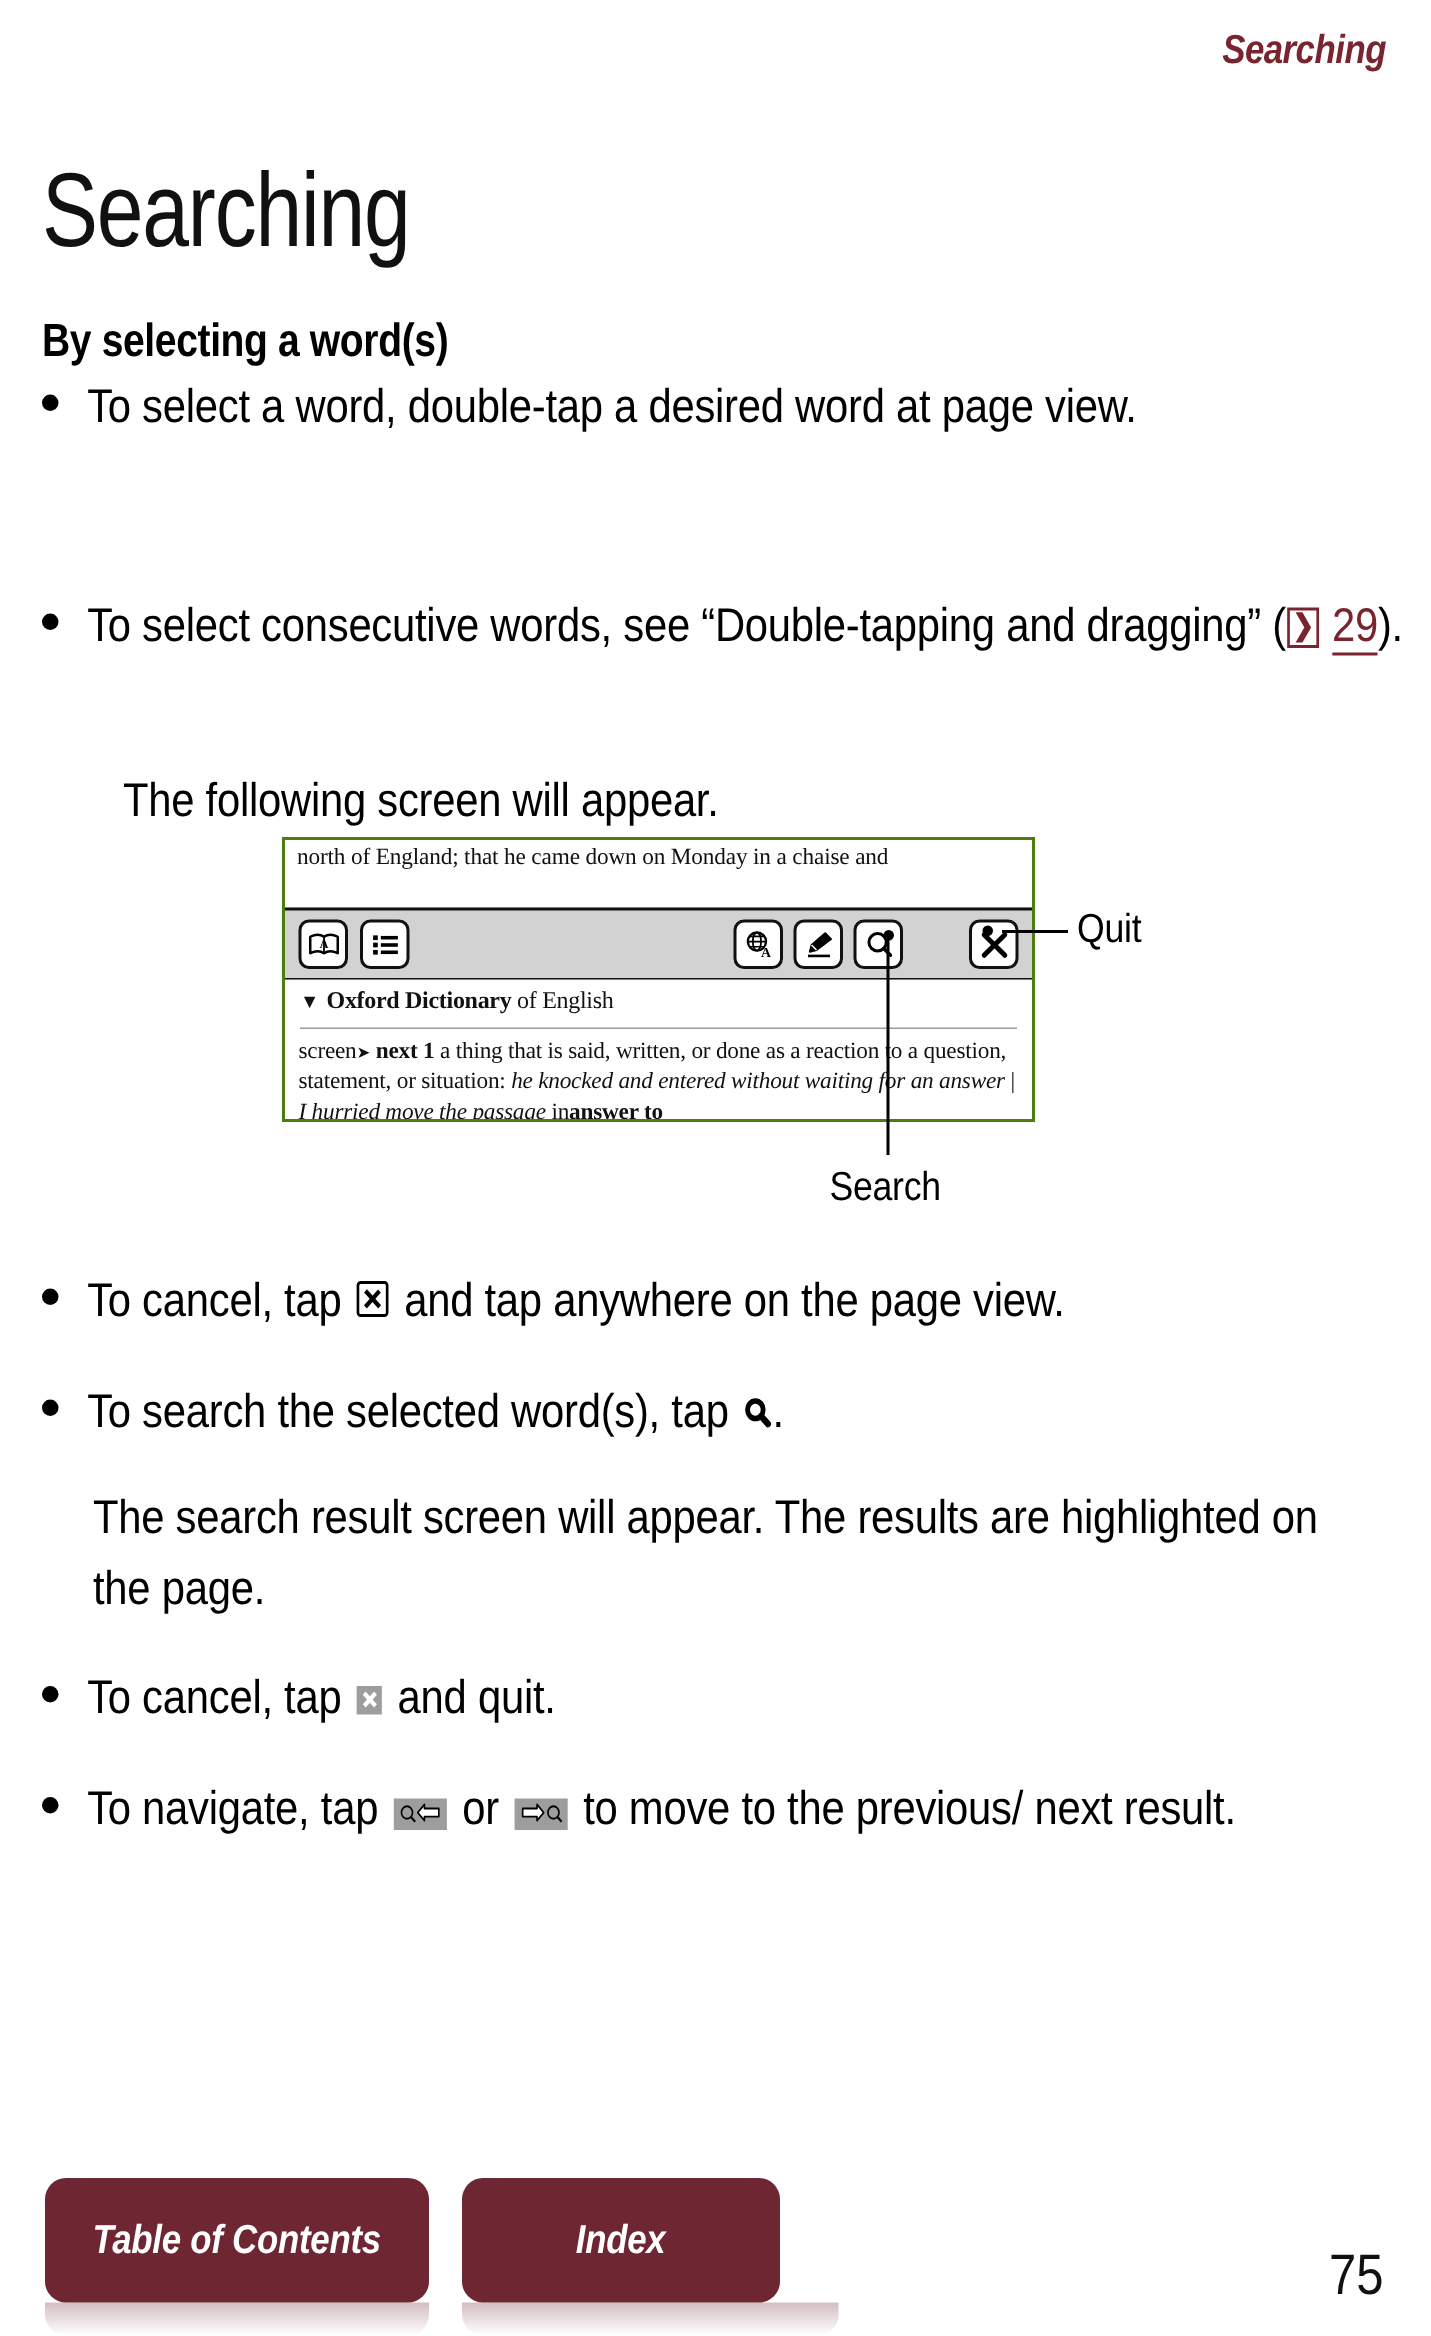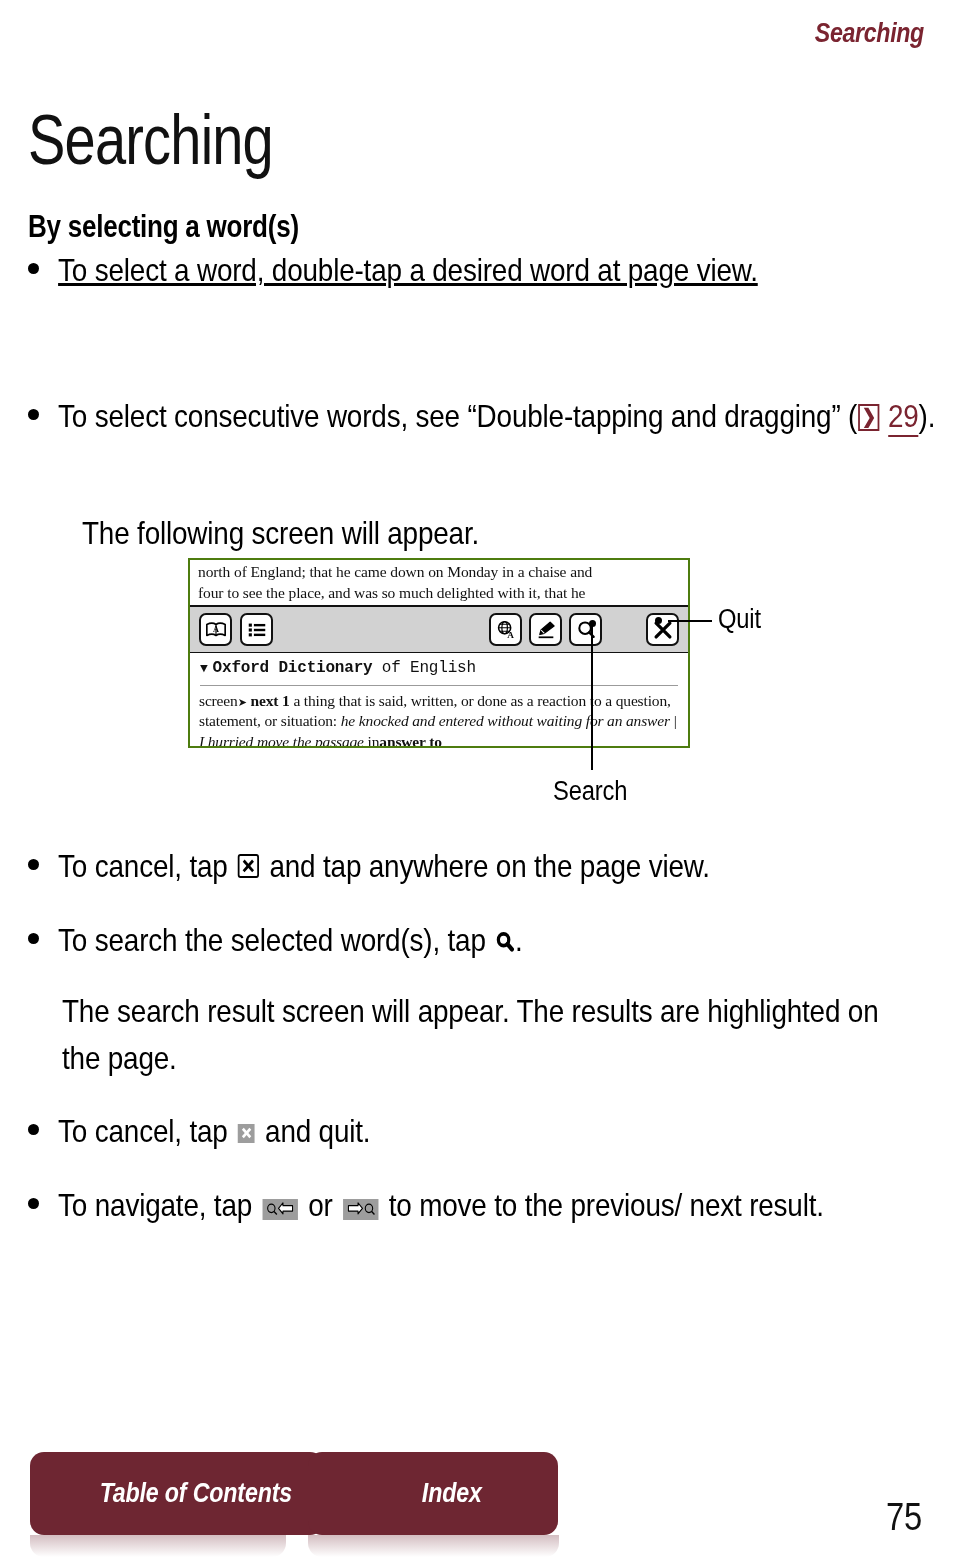--- a/index.html
+++ b/index.html
@@ -219,21 +219,21 @@
     align-items: center;
     justify-content: center;
   }
   .tb-btn svg { display: block; }
   .tb-gap { width: 30px; }
 
   .fig-dictheader {
     position: absolute;
     left: 10px;
     top: 99px;
-    font-family: Liberation Mono, monospace;
+    font-family: Liberation Serif, serif;
     font-size: 16px;
     color: #111;
     letter-spacing: -0.2px;
   }
   .fig-dictheader .tri { font-size: 13px; margin-right: 5px; }
   .fig-dictheader .b { font-weight: bold; }
   .fig-rule {
     position: absolute;
     left: 10px;
     right: 10px;
@@ -282,21 +282,20 @@
     background: #6E2632;
     border-radius: 14px;
     color: #ffffff;
     font-weight: bold;
     font-style: italic;
     font-size: 27px;
     display: flex;
     align-items: center;
     justify-content: center;
     letter-spacing: -0.2px;
-    padding-left: 38px;
   }
   .footer-btn span {
     display: block;
     transform: scaleX(0.86);
   }
   .footer-reflection {
     position: absolute;
     border-radius: 0 0 14px 14px;
     background: linear-gradient(to bottom, rgba(110,38,50,0.30), rgba(110,38,50,0));
   }
@@ -312,41 +311,40 @@
 </style>
 </head>
 <body>
 
 <div class="running-header">Searching</div>
 
 <h1 class="page-title">Searching</h1>
 
 <h2 class="section-heading">By selecting a word(s)</h2>
 
-<div class="body-block" style="left:28px; top:247px; width:885px;text-decoration:underline;">
+<div class="body-block" style="left:28px; top:247px; width:885px;">
   <span class="bullet-dot"></span>
   <span class="inner" style="padding-left:34px;">To select a word, double-tap a desired word at page view.</span>
 </div>
 
 <div class="body-block" style="left:28px; top:393px; width:885px;">
   <span class="bullet-dot"></span>
   <span class="inner" style="padding-left:34px;">
     <span>To select consecutive words, see “Double-tapping and dragging” (</span><span class="xref-box">❯</span>&nbsp;<span class="xref-num">29</span><span>).</span>
   </span>
 </div>
 
 <div class="body-block" style="left:62px; top:510px; width:860px;margin-left:20px;">
   <span class="inner">The following screen will appear.</span>
 </div>
 
 <div class="figure">
 
   <div class="fig-pagetext">
     <div>north of England; that he came down on Monday in a chaise and</div>
-    <div>four to see the place, and was so much delighted with it, that he</div>
   </div>
 
   <div class="fig-toolbar">
     <div class="tb-left">
 
       <div class="tb-btn">
         <svg viewBox="0 0 24 24" width="22" height="22" aria-hidden="true">
           <path d="M2 6 C6 4 9 4 12 6 C15 4 18 4 22 6 L22 18 C18 16 15 16 12 18 C9 16 6 16 2 18 Z" fill="#fff" stroke="#000" stroke-width="1.8" stroke-linejoin="round"></path>
           <path d="M12 6 L12 18" stroke="#000" stroke-width="1.3"></path>
           <text x="12" y="14.2" font-family="Liberation Serif, serif" font-size="9" font-weight="bold" text-anchor="middle" fill="#000">A</text>

